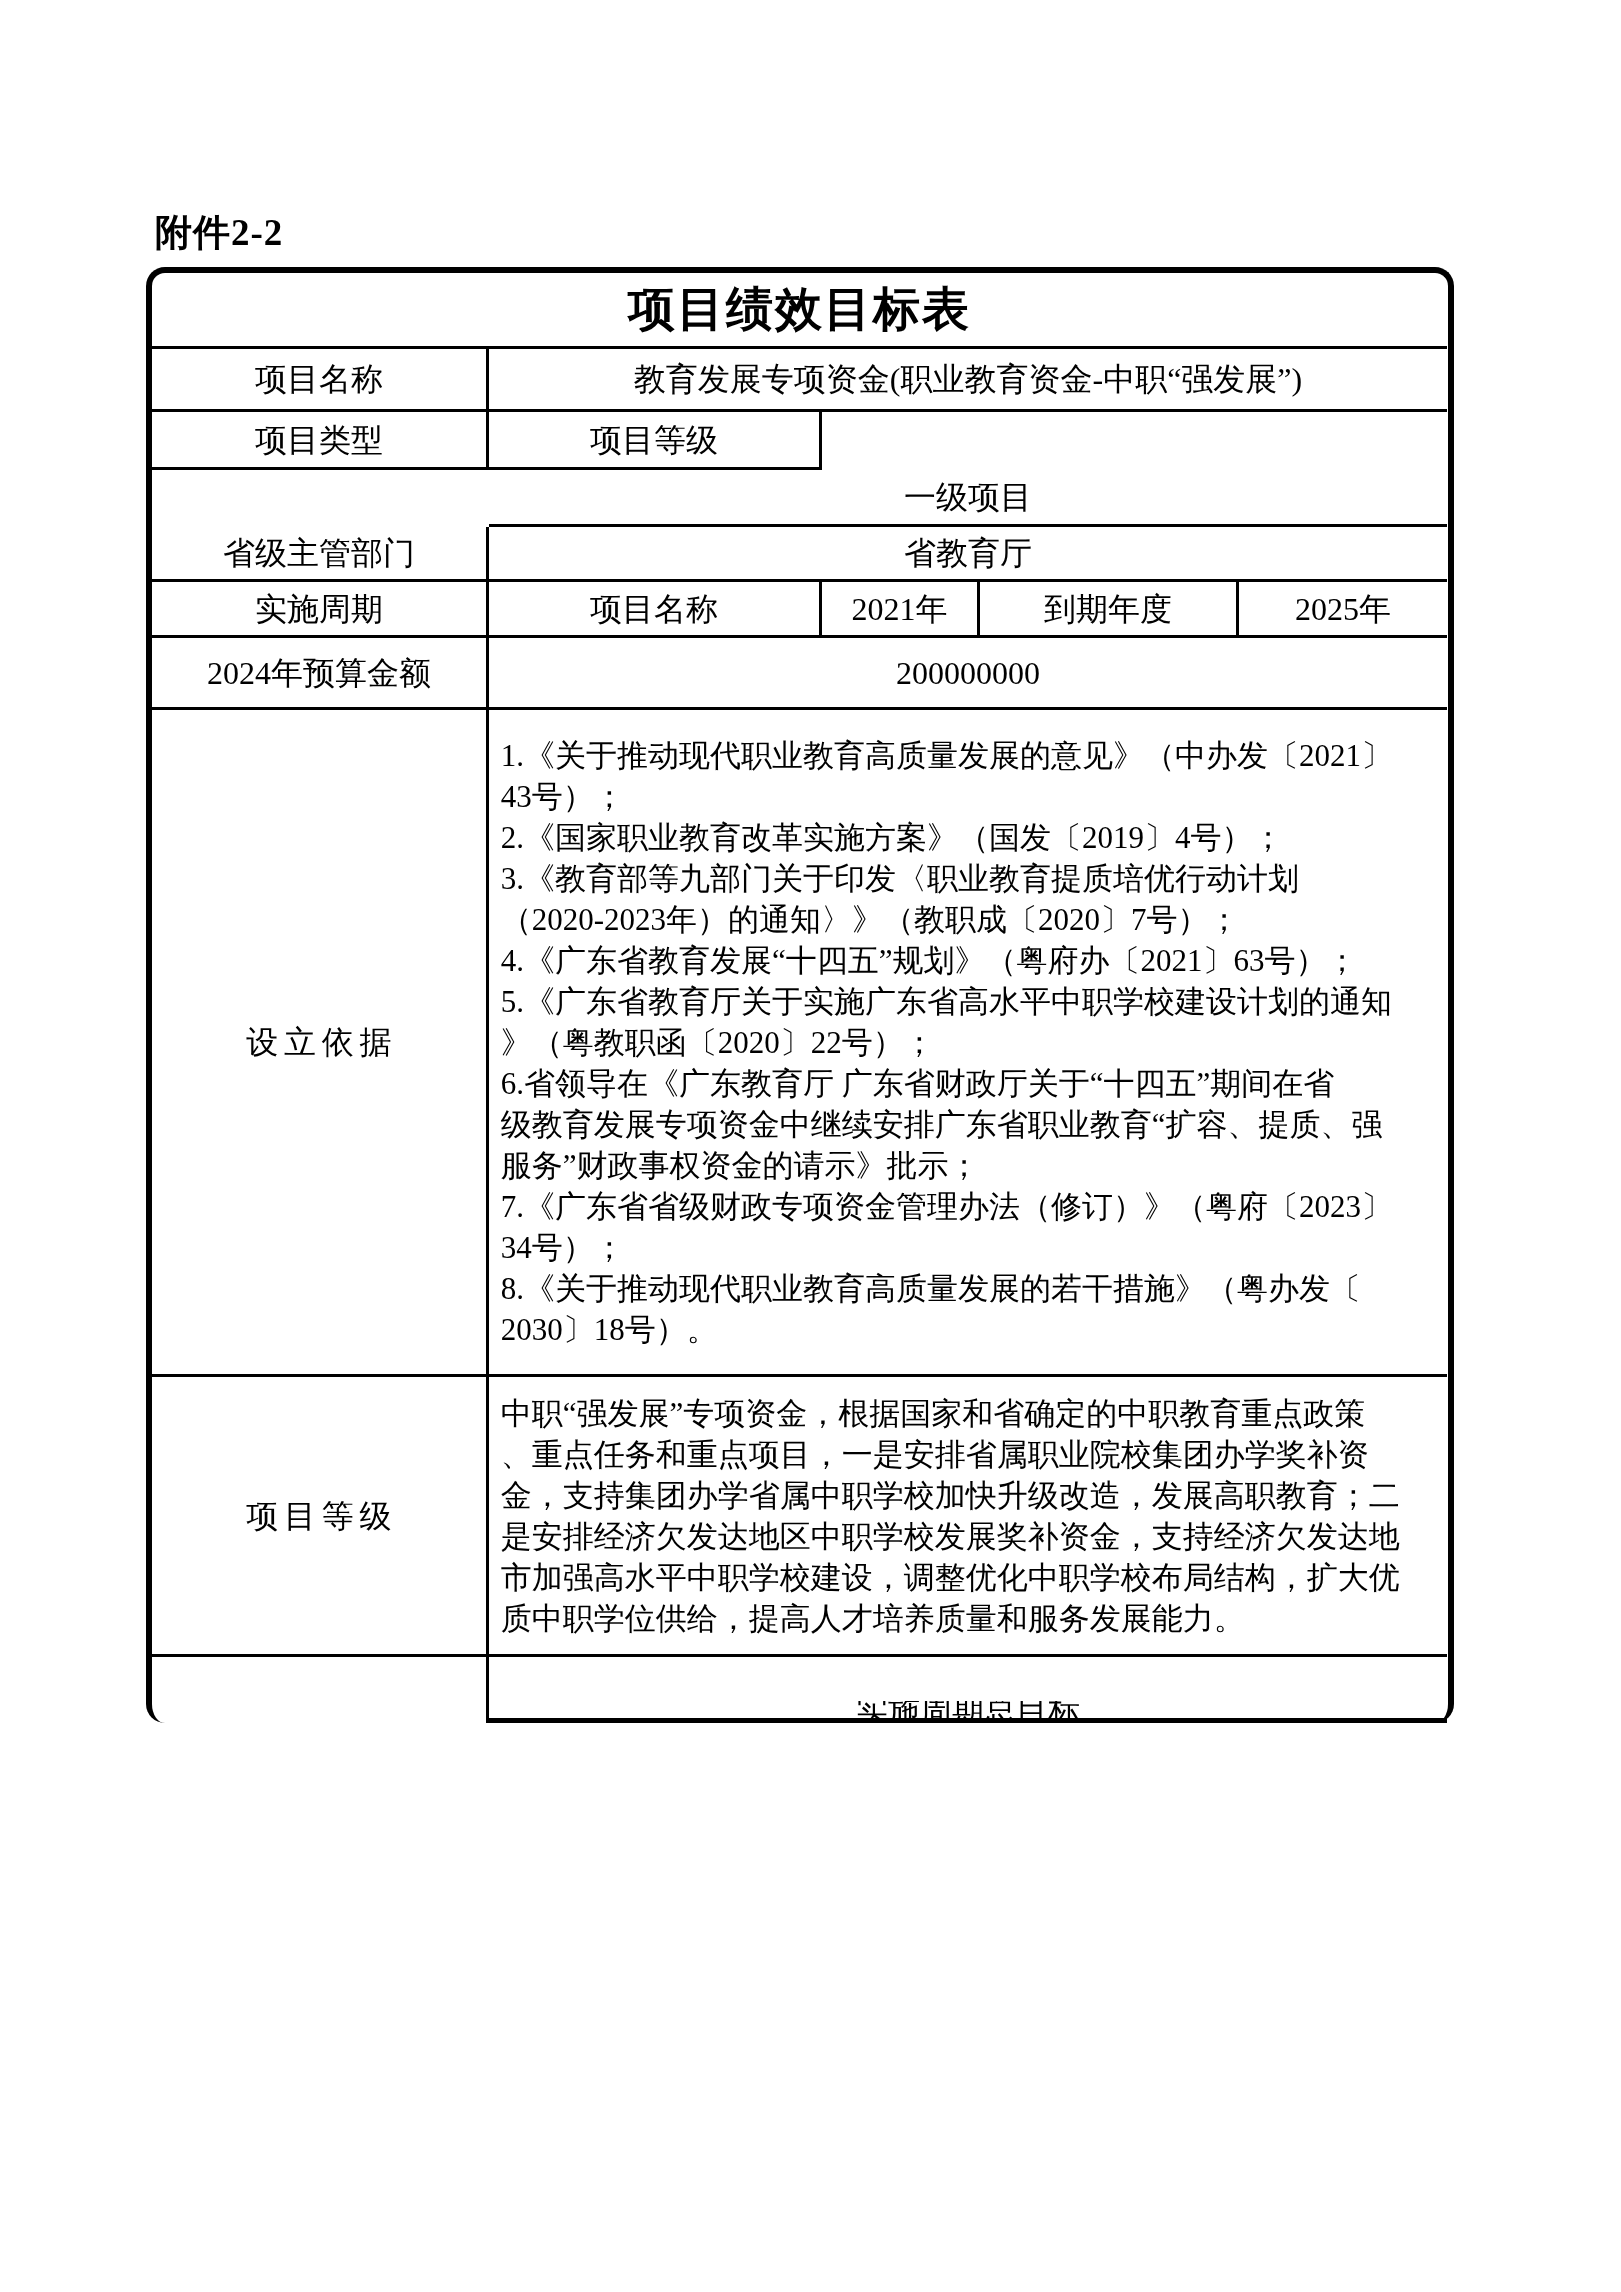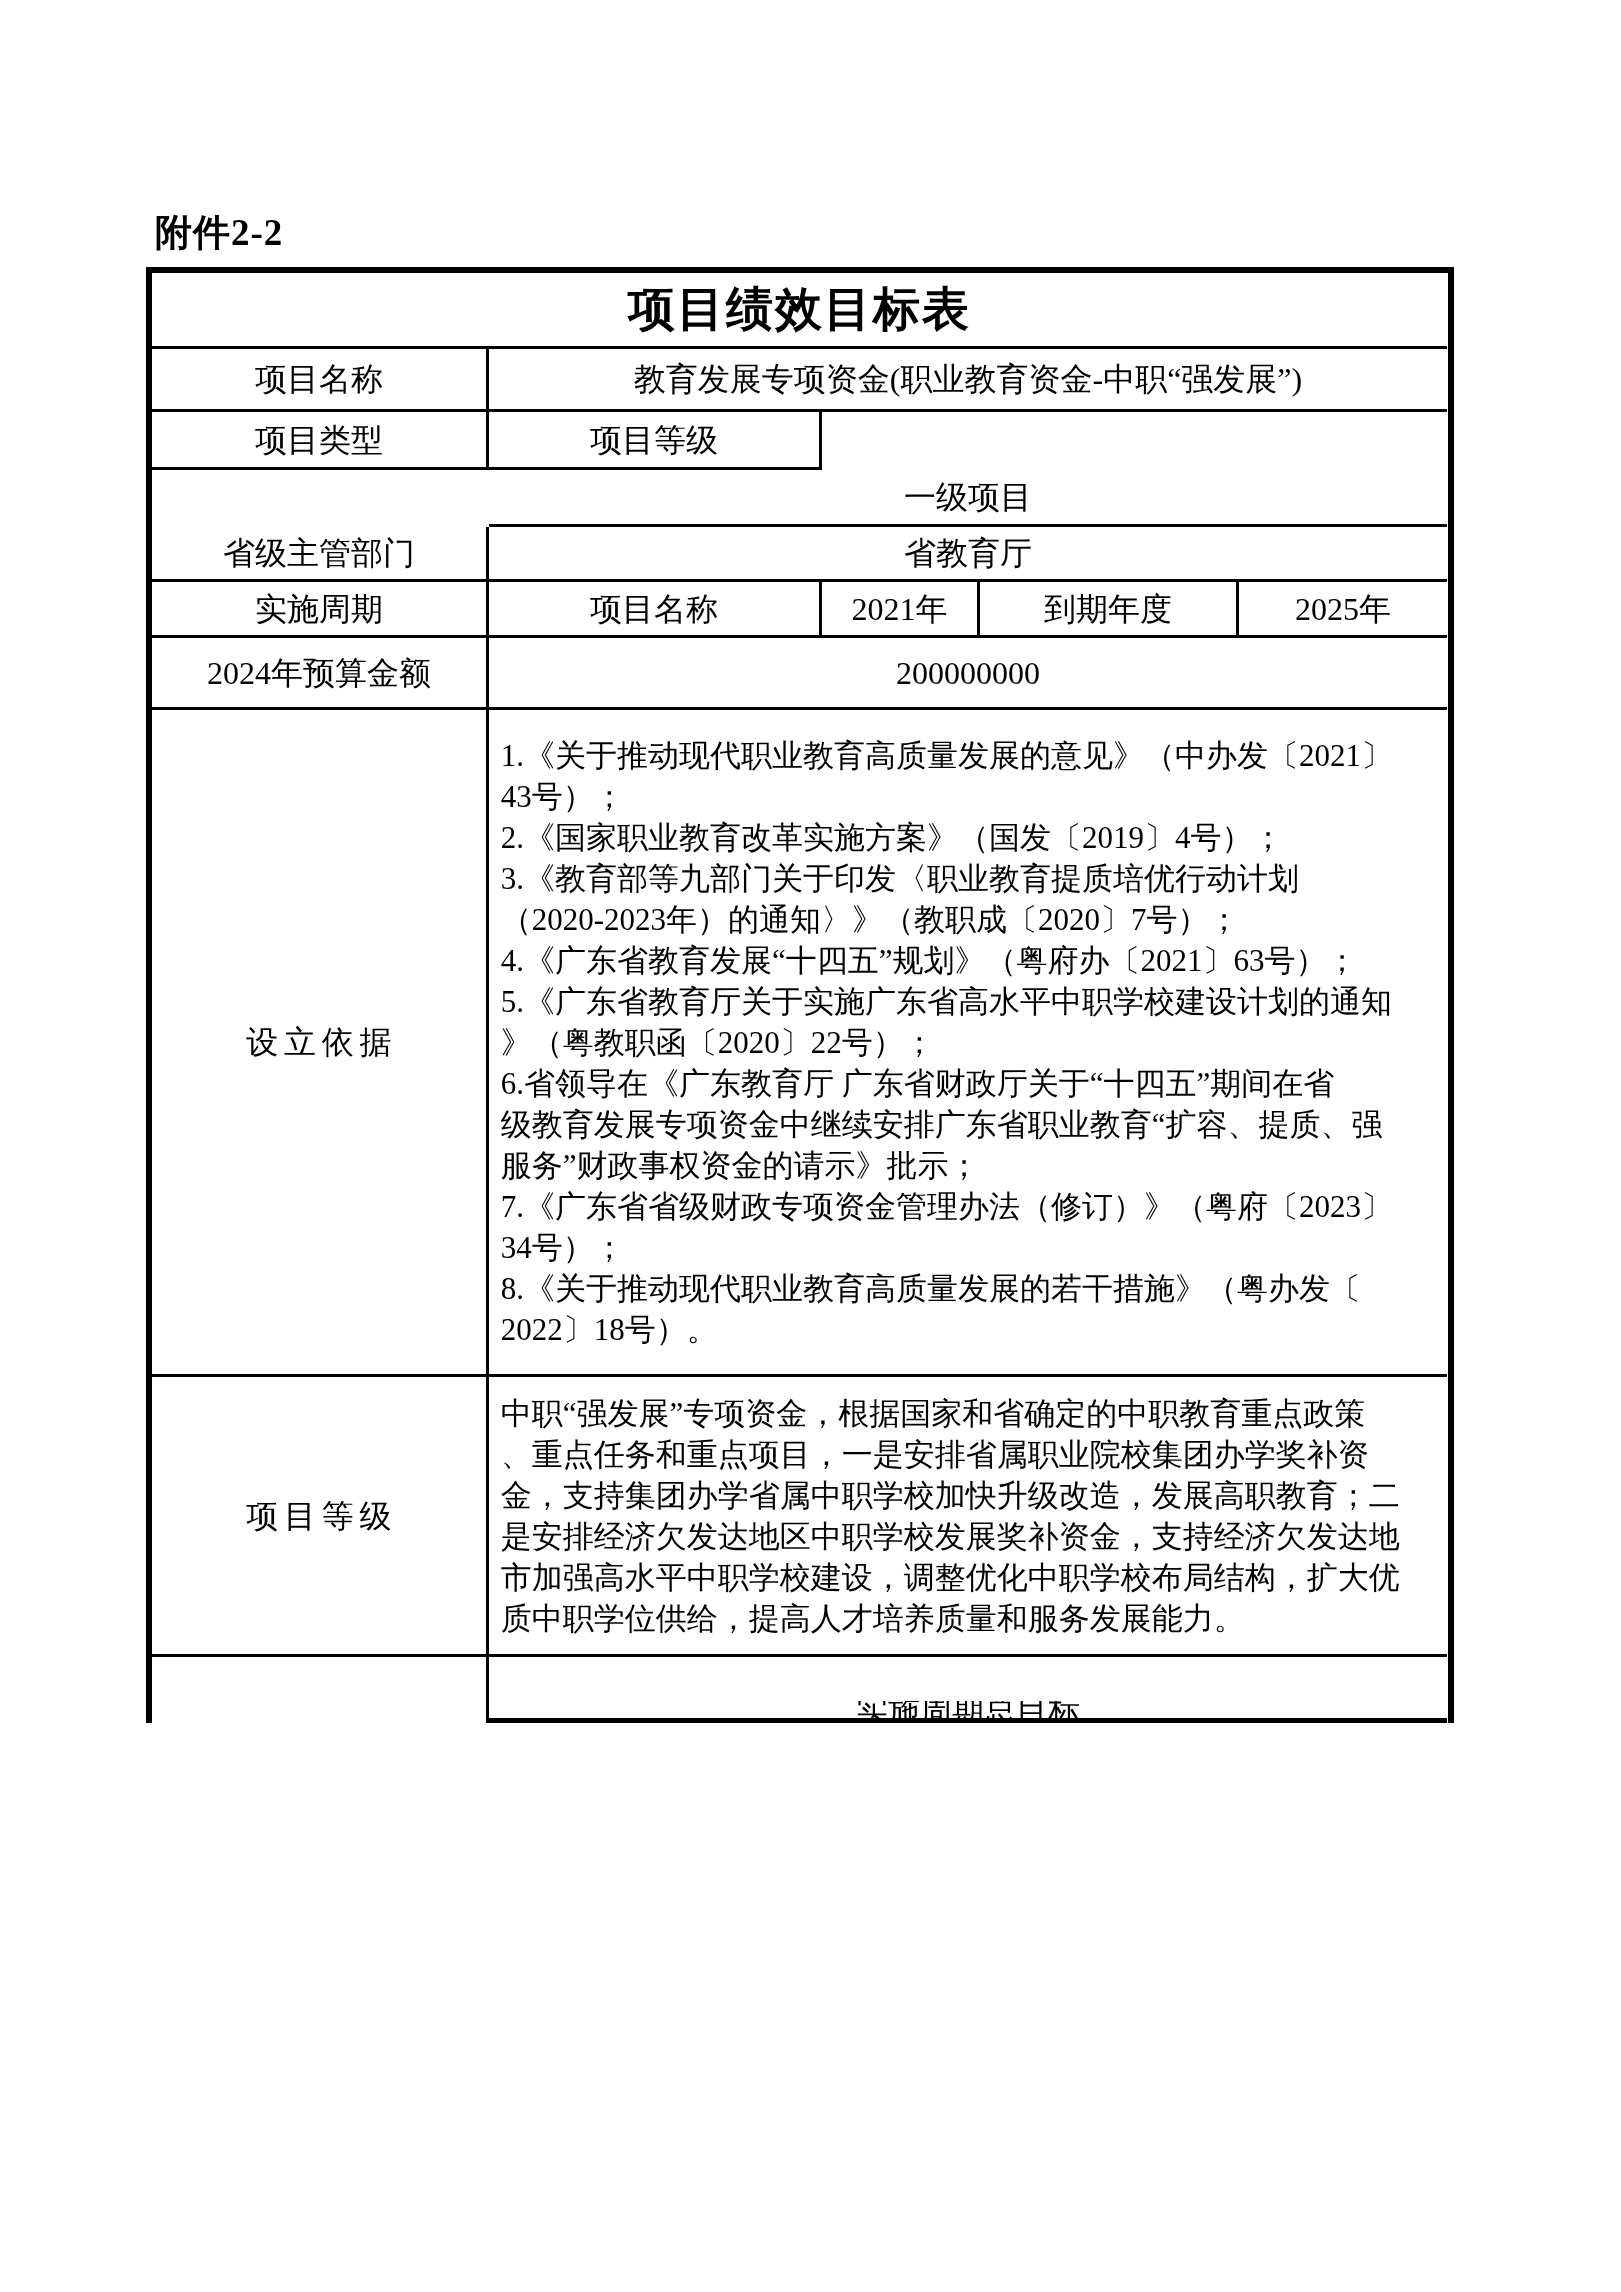--- a/index.html
+++ b/index.html
@@ -16,20 +16,21 @@
   }
   .perf-table{
     position:absolute;left:146px;top:267px;
     width:1308px;box-sizing:border-box;
     display:grid;
     grid-template-columns:337px 333px 158px 259px 208px;
     grid-template-rows:76px 63px 58px 57px 55px 56px 72px 667px 280px 66px;
     border-top:6.9px solid #000;
     border-left:6.9px solid #000;
     border-right:6.9px solid #000;
+    border-radius:19px;
   }
   .cell{
     box-sizing:border-box;
     border-right:3.9px solid #000;
     border-bottom:3.9px solid #000;
     display:flex;align-items:center;justify-content:center;
     font-size:32px;line-height:1.25;
     overflow:hidden;
   }
   .last-col{border-right:none;}
@@ -89,21 +90,21 @@
 （2020-2023年）的通知〉》（教职成〔2020〕7号）；</div>
       <div class="para">4.《广东省教育发展“十四五”规划》（粤府办〔2021〕63号）；</div>
       <div class="para">5.《广东省教育厅关于实施广东省高水平中职学校建设计划的通知
 》（粤教职函〔2020〕22号）；</div>
       <div class="para">6.省领导在《广东教育厅 广东省财政厅关于“十四五”期间在省
 级教育发展专项资金中继续安排广东省职业教育“扩容、提质、强
 服务”财政事权资金的请示》批示；</div>
       <div class="para">7.《广东省省级财政专项资金管理办法（修订）》（粤府〔2023〕
 34号）；</div>
       <div class="para">8.《关于推动现代职业教育高质量发展的若干措施》（粤办发〔
-2022〕18号）。</div>
+2030〕18号）。</div>
     </div>
 
     <div class="cell label-cell spaced">项目等级</div>
     <div class="cell span4 last-col text-cell">
       <div class="para">中职“强发展”专项资金，根据国家和省确定的中职教育重点政策
 、重点任务和重点项目，一是安排省属职业院校集团办学奖补资
 金，支持集团办学省属中职学校加快升级改造，发展高职教育；二
 是安排经济欠发达地区中职学校发展奖补资金，支持经济欠发达地
 市加强高水平中职学校建设，调整优化中职学校布局结构，扩大优
 质中职学位供给，提高人才培养质量和服务发展能力。</div>

